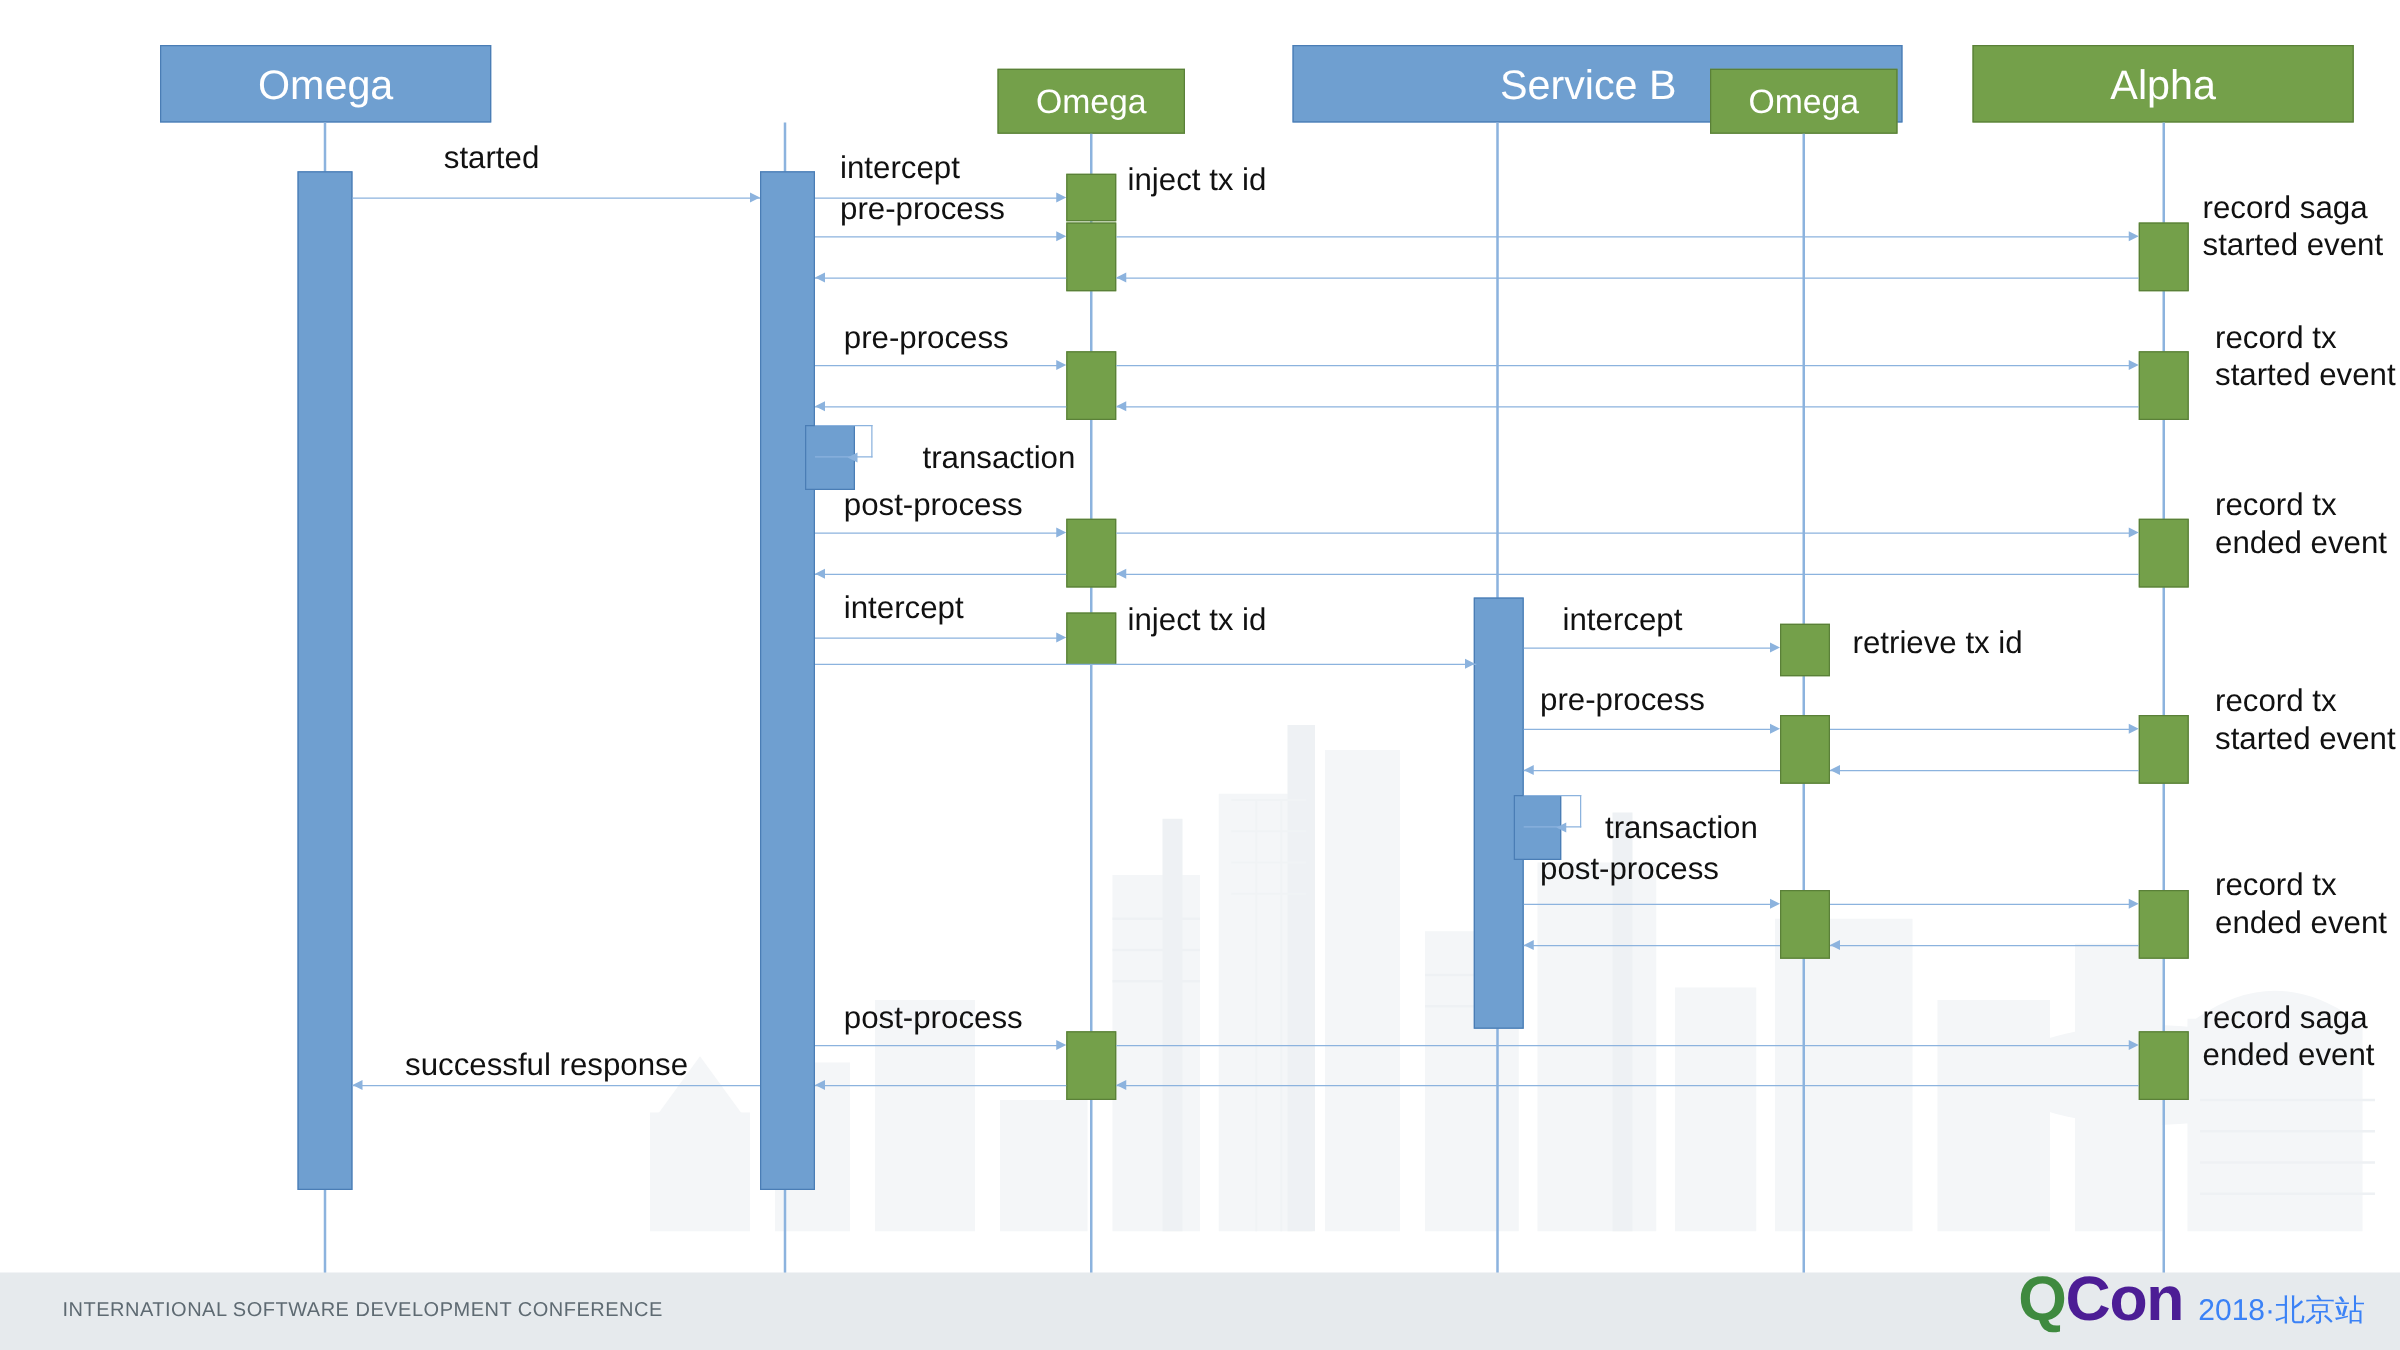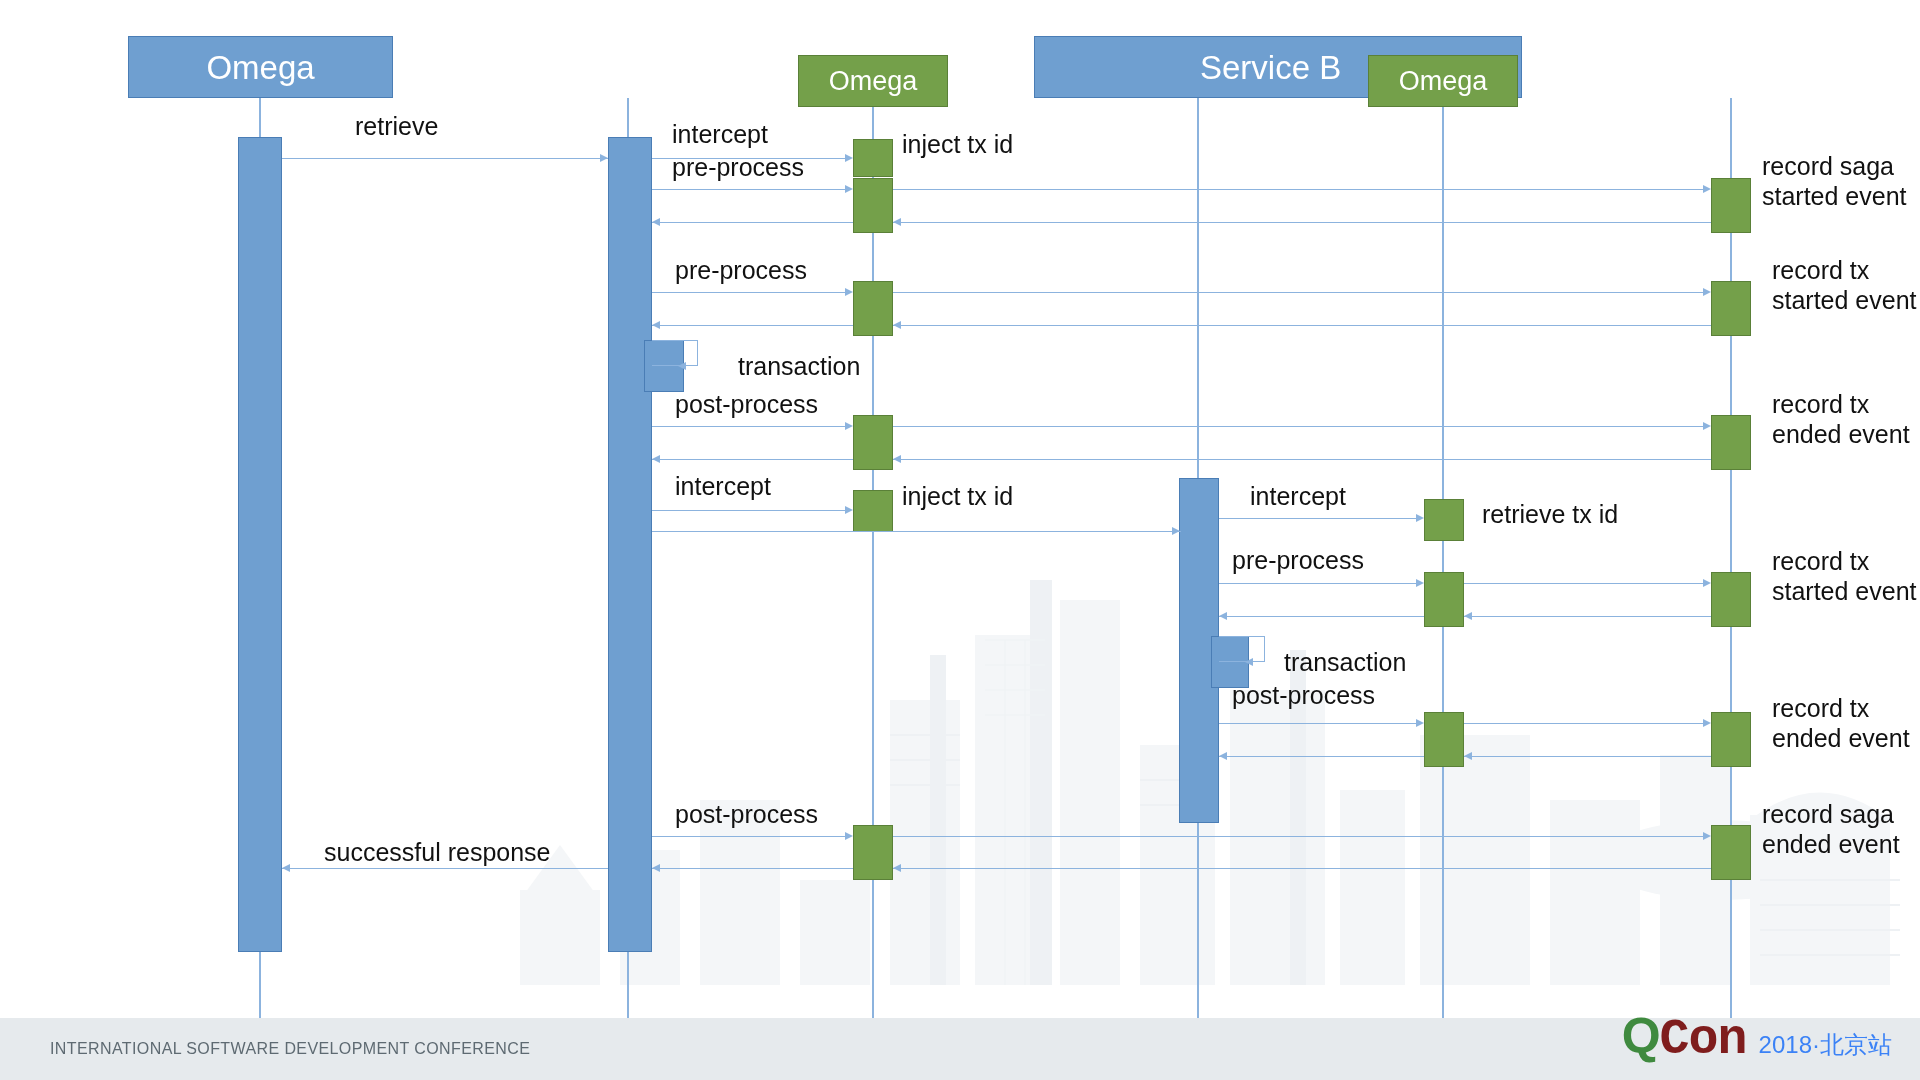--- a/index.html
+++ b/index.html
@@ -54,22 +54,22 @@
   .qcon-q {
     font-size: 50px;
     font-weight: bold;
     color: #3f8a3f;
     font-family: "Liberation Sans", sans-serif;
     letter-spacing: -1px;
   }
   .qcon-con {
     font-size: 50px;
     font-weight: bold;
-    color: #7f1d1d;
-    font-family: Liberation Mono, monospace;
+    color: #4c1d95;
+    font-family: Liberation Sans, sans-serif;
     letter-spacing: -1px;
   }
   .qcon-city {
     font-size: 24px;
     color: #3b82f6;
     margin-left: 12px;
     font-family: "Liberation Sans", sans-serif;
   }
 
   
@@ -220,20 +220,23 @@
     <span>Omega</span>
   </div>
 
   <div class="participant blue has-sub" style="left:1034px; top:36px; width:488px; height:62px;text-align:center;">
     <span class="svc-label" style="left:165px; top:14px;">Service B</span>
   </div>
   <div class="omega-box" style="left:1368px; top:55px; width:150px; height:52px;">
     <span>Omega</span>
   </div>
 
+  <div class="participant green" style="left:1578px; top:36px; width:305px; height:62px;">
+    <span>Alpha</span>
+  </div>
 
   <div class="lifeline" style="left:259px;  top:98px; height:960px;"></div>
   <div class="lifeline" style="left:627px;  top:98px; height:960px;"></div>
   <div class="lifeline" style="left:872px;  top:107px; height:951px;"></div>
   <div class="lifeline" style="left:1197px; top:98px; height:960px;"></div>
   <div class="lifeline" style="left:1442px; top:107px; height:951px;"></div>
   <div class="lifeline" style="left:1730px; top:98px; height:960px;"></div>
 
   <div class="activation blue" style="left:238px; top:137px; width:44px; height:815px;"></div>
 
@@ -258,21 +261,21 @@
 
   <div class="activation green" style="left:1711px; top:178px; width:40px; height:55px;"></div>
   <div class="activation green" style="left:1711px; top:281px; width:40px; height:55px;"></div>
   <div class="activation green" style="left:1711px; top:415px; width:40px; height:55px;"></div>
   <div class="activation green" style="left:1711px; top:572px; width:40px; height:55px;"></div>
   <div class="activation green" style="left:1711px; top:712px; width:40px; height:55px;"></div>
   <div class="activation green" style="left:1711px; top:825px; width:40px; height:55px;"></div>
 
   <div class="msg-line" style="left:282px; top:158px; width:326px;"></div>
   <div class="arrow right" style="left:600px; top:154px;"></div>
-  <div class="label" style="left:355px; top:112px;">retrieve</div>
+  <div class="label" style="left:355px; top:112px;">started</div>
 
   <div class="msg-line" style="left:652px; top:158px; width:194px;"></div>
   <div class="arrow right" style="left:845px; top:154px;"></div>
   <div class="label" style="left:672px; top:120px;">intercept</div>
 
   <div class="label" style="left:902px; top:130px;">inject tx id</div>
 
   <div class="msg-line" style="left:652px; top:189px; width:194px;"></div>
   <div class="arrow right" style="left:845px; top:185px;"></div>
   <div class="label" style="left:672px; top:153px;">pre-process</div>

